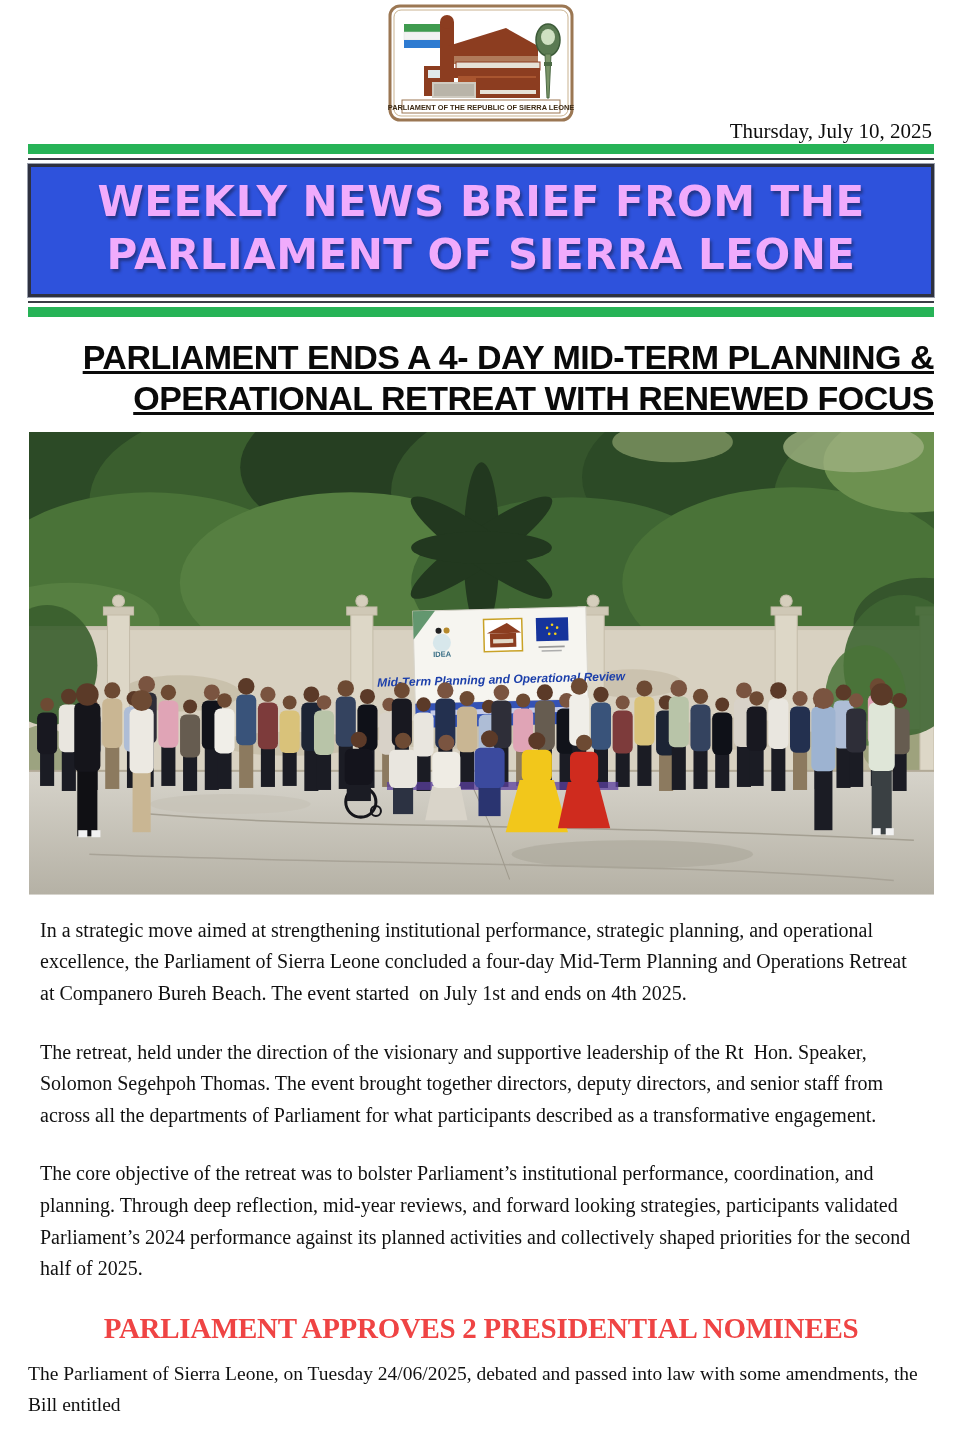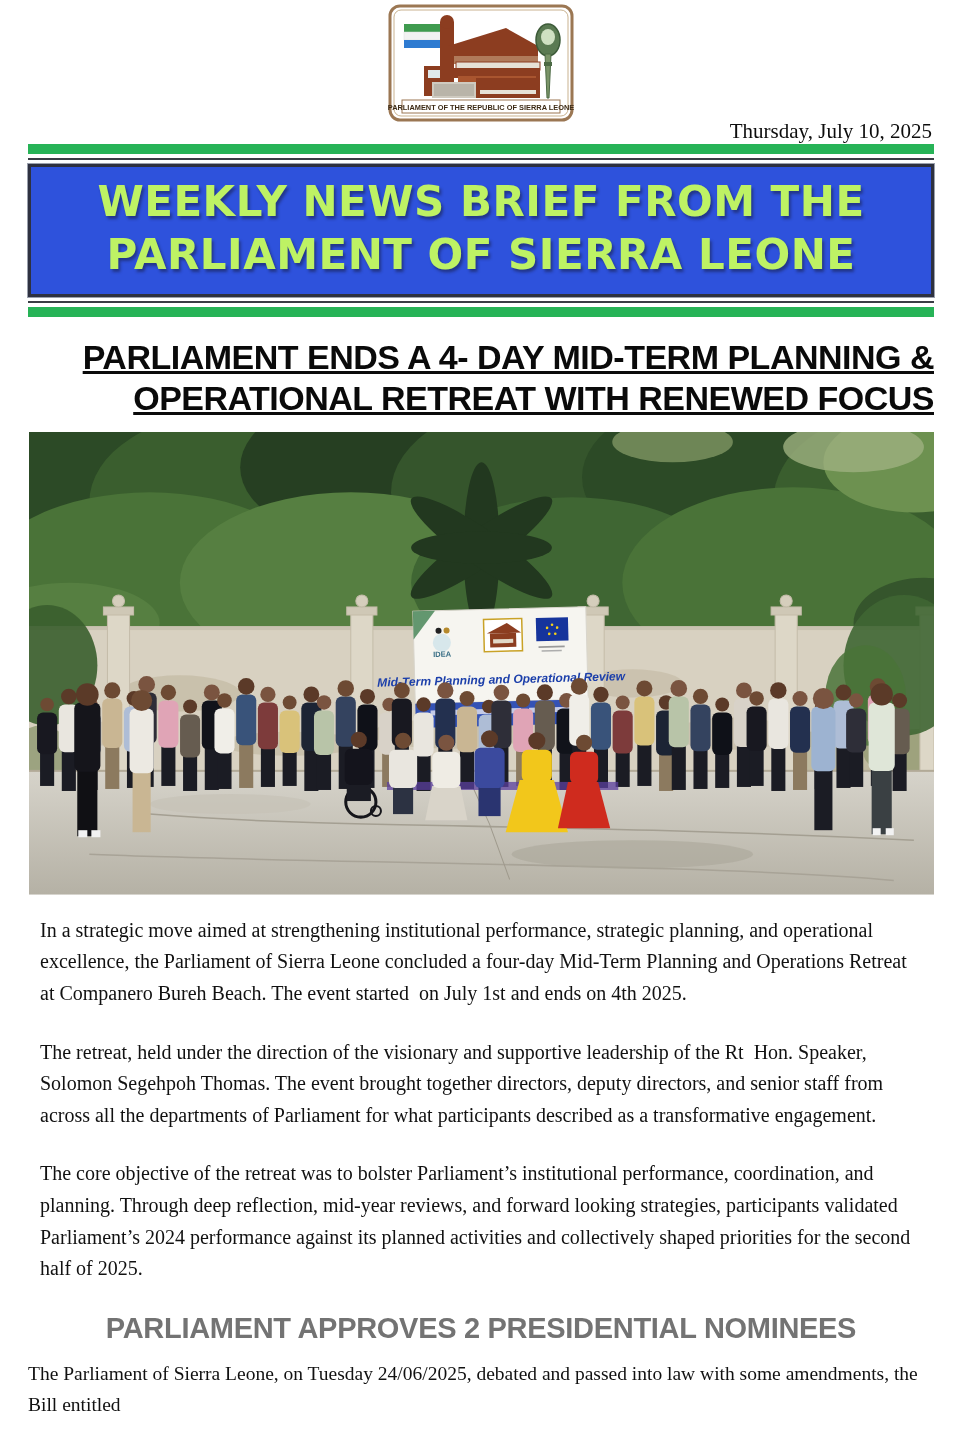--- a/index.html
+++ b/index.html
@@ -13,40 +13,40 @@
 
   
   .rule-green{height:10px;background:#27B357;}
   .rule-dark{height:2px;background:#3a3d45;margin:4px 0;}
   .news-banner{
     background:#2E52DC;border:3px solid #2e3140;outline:1px solid #9aa0ad;
     padding:8px 6px 12px;text-align:center;
   }
   .news-banner .title{
     font-family:"DejaVu Sans","Liberation Sans",sans-serif;
-    font-weight:800;font-size:42px;line-height:1.27;color:#bef264;
+    font-weight:800;font-size:42px;line-height:1.27;color:#f0abfc;
     letter-spacing:.5px;white-space:pre-line;
     text-shadow:2px 3px 3px rgba(20,20,40,.45);
   }
 
   
   .headline{
     font-family:"Liberation Sans","DejaVu Sans",sans-serif;font-stretch:condensed;
     font-weight:800;font-size:34px;line-height:1.23;letter-spacing:-.5px;
     color:#0a0a0a;text-align:right;margin:20px 0 12px;white-space:pre-line;text-decoration:underline;
   }
   .photo-wrap{width:905px;margin:0 auto;line-height:0;}
   .photo-wrap svg{width:100%;height:auto;display:block;}
   .body-copy{margin-top:20px;}
   .body-copy p{font-size:20px;line-height:1.58;margin:0 12px 27px;white-space:pre-wrap;}
 
   
   .headline-green{
-    font-family:Liberation Sans, sans-serif;font-stretch:condensed;
-    font-weight:800;font-size:29px;letter-spacing:-.3px;color:#737373;
+    font-family:Liberation Serif, serif;font-stretch:condensed;
+    font-weight:800;font-size:29px;letter-spacing:-.3px;color:#ef4444;
     text-align:center;margin:4px 0 14px;
   }
   .a2 p{font-size:19.5px;line-height:1.58;margin:0 0 30px;white-space:pre-wrap;}
 </style>
 </head>
 <body>
 
 <div class="page">
 
   <div class="header">

